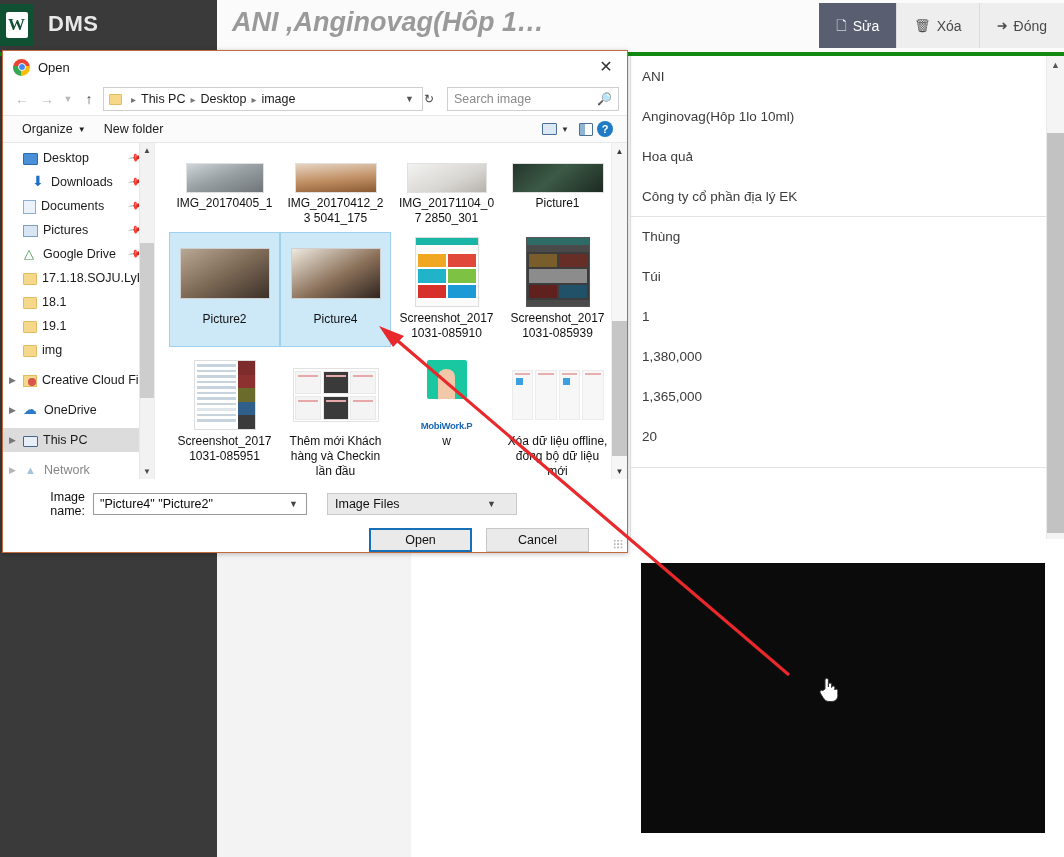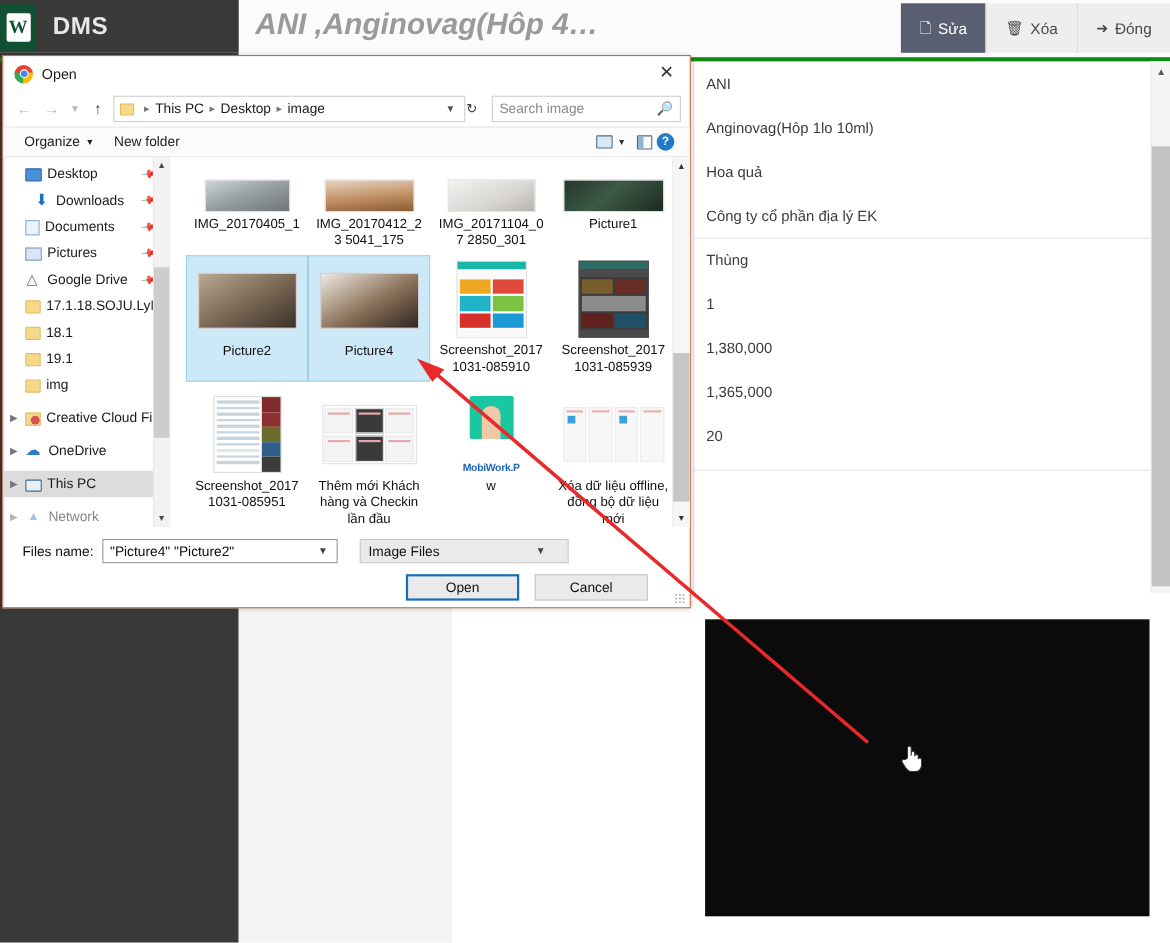--- a/index.html
+++ b/index.html
@@ -302,21 +302,21 @@
   <div class="mid-gray-col"></div>
   <div class="right-white"></div>
 
   <div class="app-topbar"></div>
   <div class="app-white-header"></div>
 
   <div class="app-logo-box">
     <div class="app-logo-glyph">W</div>
   </div>
   <div class="app-title">DMS</div>
-  <div class="doc-title">ANI ,Anginovag(Hôp 4…</div>
+  <div class="doc-title">ANI ,Anginovag(Hôp 1…</div>
 
   <div class="top-actions">
     <div class="act-btn primary">
       <span class="act-ico">🗋</span>
       <span>Sửa</span>
     </div>
     <div class="act-btn">
       <span class="act-ico">🗑</span>
       <span>Xóa</span>
     </div>
@@ -336,20 +336,23 @@
         <span>Anginovag(Hôp 1lo 10ml)</span>
       </div>
     <div class="detail-row">
         <span>Hoa quả</span>
       </div>
     <div class="detail-row">
         <span>Công ty cổ phần địa lý EK</span>
       </div>
     <div class="detail-row detail-sep">
         <span>Thùng</span>
+      </div>
+    <div class="detail-row">
+        <span>Túi</span>
       </div>
     <div class="detail-row">
         <span>1</span>
       </div>
     <div class="detail-row">
         <span>1,380,000</span>
       </div>
     <div class="detail-row">
         <span>1,365,000</span>
       </div>
@@ -639,21 +642,21 @@
         <div class="files-sb">
           <div class="ar">▲</div>
           <div class="thumb"></div>
           <div class="ar bot">▼</div>
         </div>
       </div>
     </div>
 
     <div class="dlg-footer">
       <div class="fn-row">
-        <span class="fn-label">Files name:</span>
+        <span class="fn-label">Image name:</span>
         <div class="fn-input">
           <span>"Picture4" "Picture2"</span>
           <span class="fn-caret">▼</span>
         </div>
         <div class="type-select">
           <span>Image Files</span>
           <span class="fn-caret">▼</span>
         </div>
       </div>
       <div class="btn-row">

